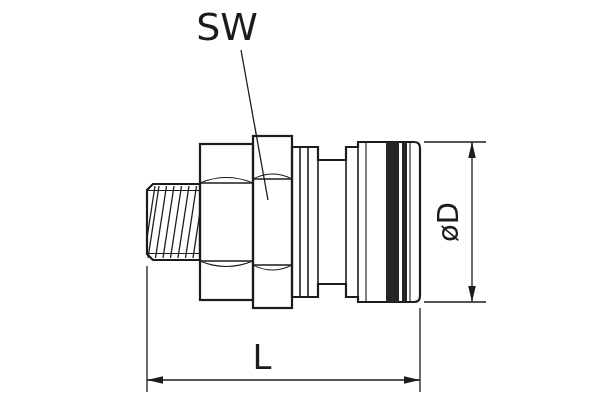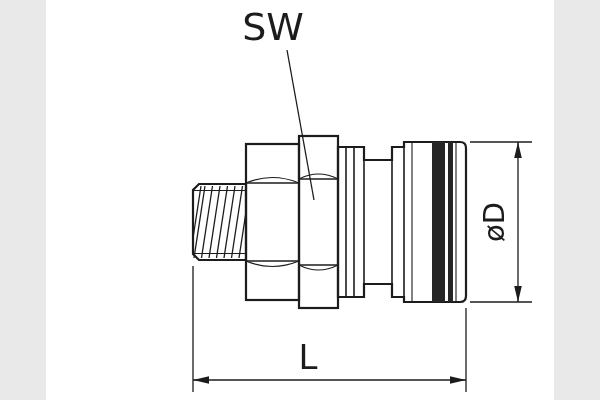--- a/index.html
+++ b/index.html
@@ -2,21 +2,21 @@
 <html style="--line: #1c1c1c; --band: #262626; --bg: #ffffff;"><head>
 <meta charset="utf-8">
 <style>
   :root{
     --line:#1c1c1c;
     --band:#262626;
     --bg:#ffffff;
   }
   html,body{margin:0;padding:0;background:#e9e9e9;}
   .stage{
-    width:508px;height:400px;background:var(--bg);
+    width:600px;height:400px;background:var(--bg);
     position:relative;overflow:hidden;margin:0 auto;
     font-family:"DejaVu Sans", sans-serif;
   }
   svg{display:block;}
   .outline{fill:none;stroke:var(--line);stroke-width:2.2;stroke-linejoin:miter;stroke-linecap:butt;}
   .edge{fill:none;stroke:var(--line);stroke-width:1.6;}
   .thin{fill:none;stroke:var(--line);stroke-width:1.1;}
   .hatch{fill:none;stroke:var(--line);stroke-width:1.3;}
   .dim{fill:none;stroke:var(--line);stroke-width:1.3;}
   .arrow{fill:var(--line);stroke:none;}

